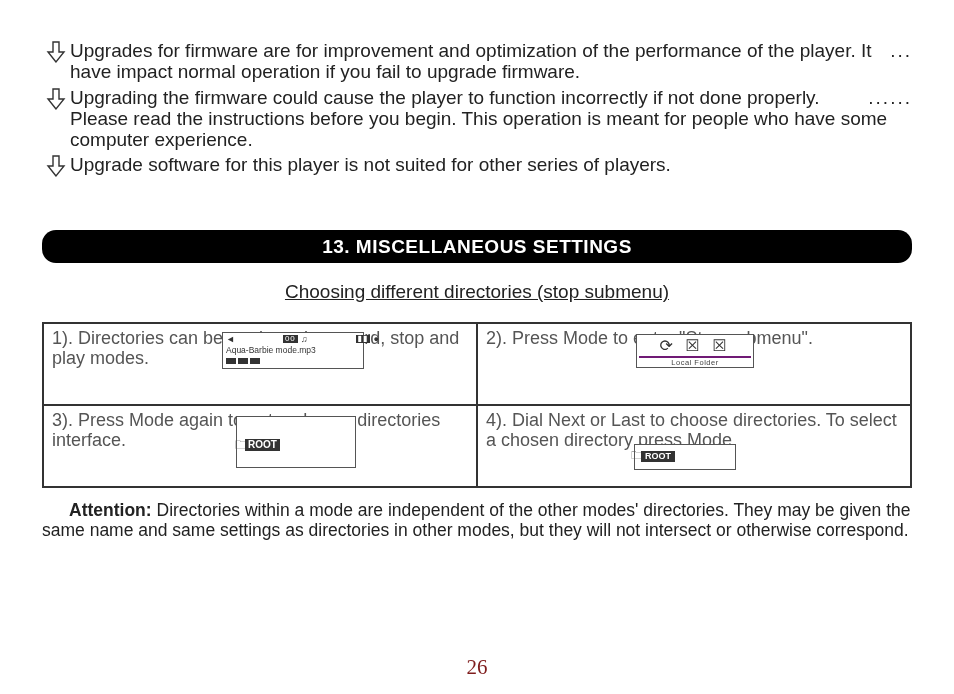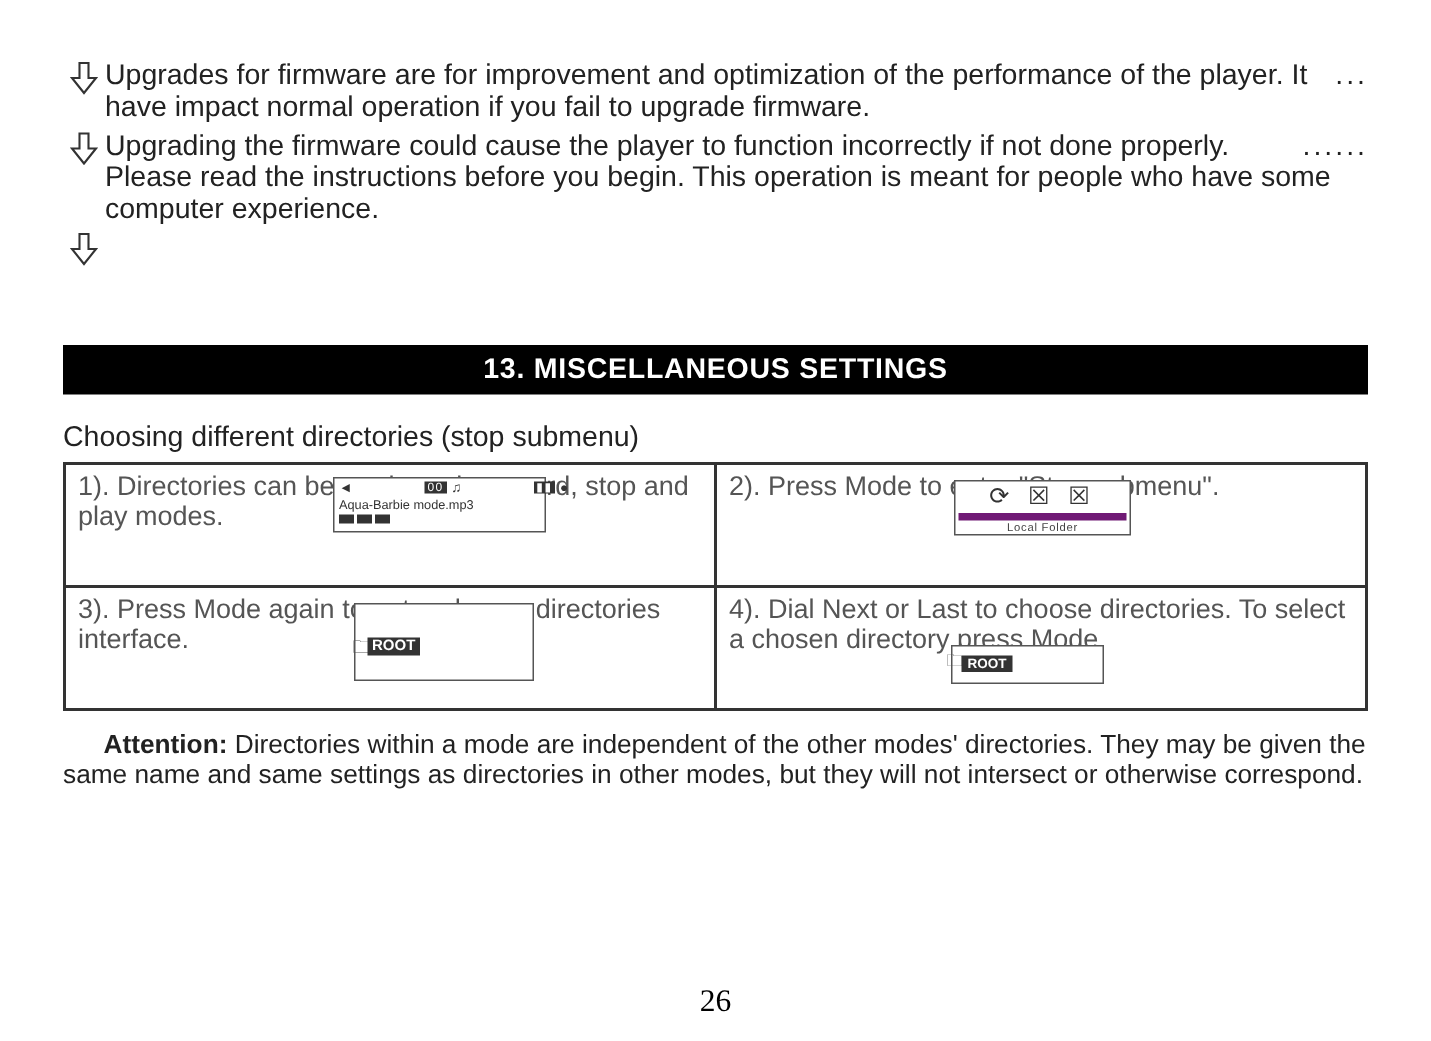--- a/index.html
+++ b/index.html
@@ -41,24 +41,27 @@
 
   
   .blackbar {
     background: #000;
     color: #fff;
     font-weight: bold;
     text-align: center;
     padding: 6px 0 5px 0;
     margin: 52px 0 18px 0;
     letter-spacing: 0.5px;
+    border-radius: 14px;
   }
 
   .subhead {
-    margin-bottom: 6px;
+    text-decoration: underline;
+    margin-bottom: 20px;
+    text-align: center;
   }
 
   .para {
     margin-bottom: 18px;
   }
 
   
   table.grid {
     width: 100%;
     border-collapse: collapse;
@@ -108,21 +111,21 @@
 
   .lcd2 {
     position: absolute;
     left: 150px;
     top: 4px;
     width: 112px;
     text-align: center;
     padding: 3px 2px 1px 2px;
   }
   .lcd2 .row { font-size: 16px; letter-spacing: 4px; color:#333; }
-  .lcd2 .sub { font-size: 7.5px; letter-spacing: 0.5px; border-top:5px solid #701a75; margin-top:2px; padding-top:1px; color:#444;}
+  .lcd2 .sub { font-size: 7.5px; letter-spacing: 0.5px; border-top:2px solid #701a75; margin-top:2px; padding-top:1px; color:#444;}
 
   .lcd3 {
     position: absolute;
     left: 184px;
     top: 4px;
     width: 112px;
     height: 46px;
     padding: 2px 3px;
   }
   .lcd3 .tag {
@@ -158,21 +161,21 @@
   .attn b { font-weight: bold; margin-left: 27px; }
 
   .pagenum {
     position: absolute;
     bottom: 14px;
     left: 0;
     width: 100%;
     text-align: center;
     font-family: "Times New Roman", serif;
     font-size: 21px;
-    color: #000000;
+    color: #7f1d1d;
   }
 
   svg.arrow { display:block; }
 </style>
 </head>
 <body>
 
 <div class="page">
 
   <div class="bul">
@@ -197,20 +200,23 @@
       <span class="dots">......</span>
       <span>Upgrading the firmware could cause the player to function incorrectly if not done properly. Please read the instructions before you begin. This operation is meant   for people who have some computer experience.</span>
     </div>
   </div>
 
   <div class="bul">
     <div class="icon-wrap">
       <svg class="arrow" width="20" height="24" viewBox="0 0 20 24">
         <polygon points="10,2 18,12 13,12 13,22 7,22 7,12 2,12" fill="none" stroke="#333" stroke-width="1.4" transform="rotate(180 10 12)"></polygon>
       </svg>
+    </div>
+    <div class="txt">
+      <span>Upgrade software for this player is not suited for other series of players.</span>
     </div>
   </div>
 
   <div class="blackbar">13. MISCELLANEOUS SETTINGS</div>
 
   <div class="subhead">Choosing different directories (stop submenu)</div>
 
   <table class="grid">
     <tbody>
         <tr>

